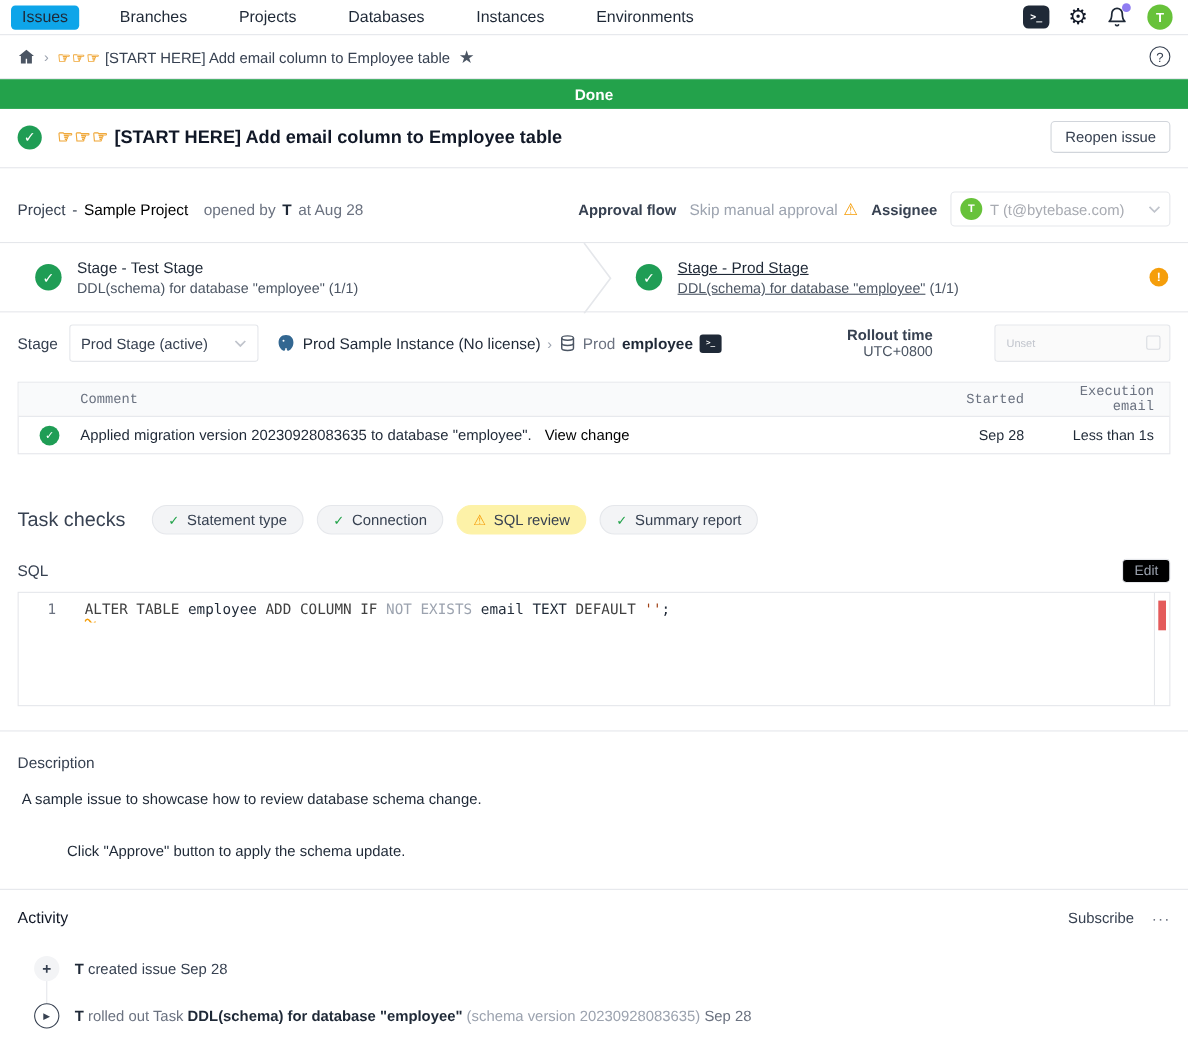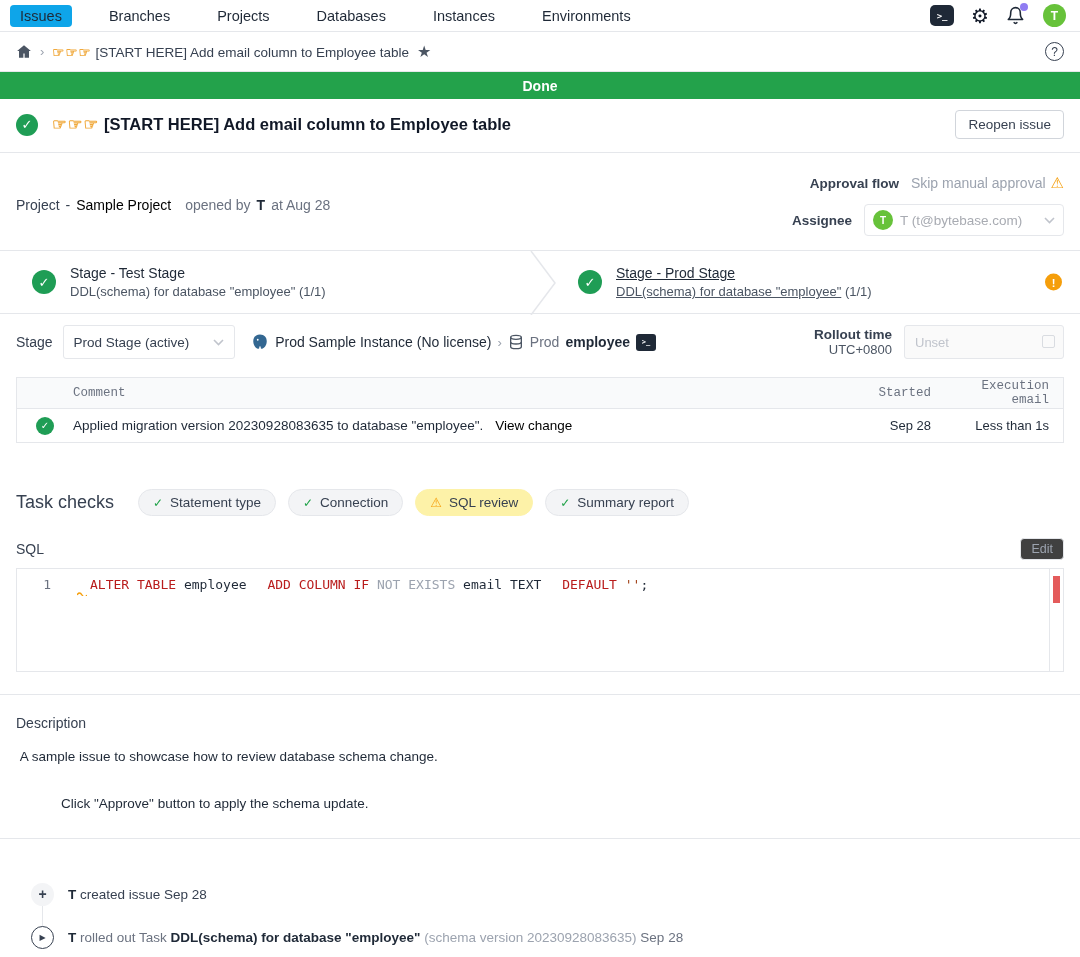--- a/index.html
+++ b/index.html
@@ -43,21 +43,21 @@
   .issue-title { font-size:16.5px; font-weight:bold; margin-left:14px; color:#111827; flex:1; }
   .btn-outline { border:1px solid #d1d5db; border-radius:4px; background:#fff; padding:6px 12px;
     font-size:13.5px; color:#374151; cursor:pointer; font-family:inherit; }
 
   
   .meta { display:flex; justify-content:space-between; padding:21px 16px 14px; }
   .project-line { font-size:14px; color:#374151; display:flex; align-items:center; gap:6px; }
   .link { color:#000000; cursor:pointer; }
   .gray { color:#6b7280; }
   .bold-dark { font-weight:bold; color:#1f2937; }
-  .meta-right { display:flex; flex-direction:column; gap:12px; align-items:flex-end; }
+  .meta-right { display:flex; flex-direction:row; gap:12px; }
   .meta-row { display:flex; align-items:center; gap:12px; }
   .meta-label { font-size:13.5px; font-weight:bold; color:#374151; }
   .approval-value { font-size:14px; color:#9ca3af; display:flex; align-items:center; gap:5px; }
   .warn-tri { color:#f59e0b; font-size:15px; }
   .assignee-select { width:200px; height:32px; border:1px solid #e5e7eb; border-radius:4px;
     display:flex; align-items:center; gap:7px; padding:0 8px; background:#fff; color:#a8abb2; font-size:13.5px; }
   .avatar-sm { width:20px; height:20px; border-radius:50%; background:#67c23a; color:#fff; font-size:10px;
     font-weight:bold; display:flex; align-items:center; justify-content:center; flex:0 0 auto; }
   .chev { margin-left:auto; color:#c0c4cc; }
 
@@ -82,21 +82,21 @@
     display:flex; align-items:center; padding:0 10px; font-size:13.5px; color:#374151; gap:24px; cursor:pointer; }
   .instance-line { display:flex; align-items:center; gap:6px; font-size:14px; color:#1f2937; margin-left:6px; }
   .term-icon-sm { width:20px; height:17px; background:#1f2937; border-radius:3px; color:#fff;
     font-family:"DejaVu Sans Mono",monospace; font-size:7px; font-weight:bold;
     display:flex; align-items:center; justify-content:center; }
   .rollout { margin-left:auto; display:flex; align-items:center; gap:12px; }
   .rollout-labels { text-align:right; }
   .rollout-title { font-size:13.5px; font-weight:bold; color:#374151; }
   .rollout-tz { font-size:13px; color:#4b5563; }
   .unset-input { width:160px; height:34px; border:1px solid #e5e7eb; border-radius:3px; background:#fafafa;
-    font-size:13px; color:#374151; padding:0 28px 0 10px; font-family:inherit; }
+    font-size:10px; color:#374151; padding:0 28px 0 10px; font-family:inherit;margin-left:44px; }
   .unset-input::placeholder { color:#c0c4cc; }
   .unset-wrap { position:relative; }
   .cal-icon { position:absolute; right:9px; top:10px; width:13px; height:13px; border:1.4px solid #d9dce1; border-radius:2px; }
 
   
   .task-table { margin:7px 16px 0; border:1px solid #e5e7eb; font-size:13px; }
   .tt-head, .tt-row { display:grid; grid-template-columns:56px 1fr 72px 118px; align-items:center; }
   .tt-head { background:#f9fafb; height:30px; color:#6b7280; font-size:12.5px;font-family:Liberation Mono, monospace; }
   .tt-row { height:34px; border-top:1px solid #e5e7eb; }
   .tt-right { text-align:right; padding-right:14px; }
@@ -110,27 +110,27 @@
   .checks-label { font-size:18px; color:#374151; margin-right:12px; }
   .pill { display:inline-flex; align-items:center; gap:7px; border-radius:999px; padding:5px 14px;
     font-size:13.5px; color:#374151; cursor:pointer; background:#f3f4f6; border:1px solid #e5e7eb; }
   .pill.warn { background:#fdf2a8; border-color:#fdf2a8; }
   .pill .ok { color:#22a34a; font-size:12px; }
   .pill .wr { color:#f59e0b; font-size:13px; }
 
   
   .sql-head { display:flex; align-items:center; justify-content:space-between; padding:0 16px; margin-top:22px; }
   .sql-label { font-size:14px; color:#374151; }
-  .edit-btn { border:1px solid #e5e7eb; border-radius:4px; background:#404040; color:#9ca3af;
+  .edit-btn { border:1px solid #e5e7eb; border-radius:4px; background:#000000; color:#9ca3af;
     font-size:12.5px; padding:3px 10px; cursor:pointer; font-family:inherit; }
   .editor { margin:8px 16px 0; border:1px solid #e5e7eb; height:104px; display:flex;
     font-family:"DejaVu Sans Mono",monospace; font-size:13px; position:relative; }
   .gutter { width:48px; text-align:right; padding:8px 14px 0 0; color:#6b7280; }
   .code { padding:8px 0 0 12px; white-space:pre; flex:1; position:relative; }
-  .tok-kw { color:#b91c1c;margin-left:13px; }
+  .tok-kw { color:#404040; }
   .tok-muted { color:#9ca3af; }
   .tok-str { color:#a04015; }
   .squiggle { position:absolute; left:12px; top:22px; }
   .ruler { width:14px; border-left:1px solid #e5e7eb; position:relative; }
   .ruler-mark { position:absolute; top:7px; left:3px; width:7px; height:27px; background:#e45b5b; }
 
   .divider { border:none; border-top:1px solid #e5e7eb; margin-top:22px; }
 
   
   .description { padding:20px 16px 12px; }
@@ -365,20 +365,27 @@
 <div class="description">
   <div class="desc-label">Description</div>
   <div class="desc-text"> A sample issue to showcase how to review database schema change.
 
             Click "Approve" button to apply the schema update.</div>
 </div>
 
 <hr class="divider" style="margin-top:10px;">
 
 <div class="activity">
+  <div class="act-head">
+    <span class="act-title">Activity</span>
+    <div class="act-right">
+      <span class="subscribe">Subscribe</span>
+      <span class="dots">···</span>
+    </div>
+  </div>
   <div class="timeline">
     <div class="act-item">
       <div class="act-icon plus">+</div>
       <div class="act-text">
         <span class="b">T</span><span> created issue Sep 28</span>
       </div>
     </div>
     <div class="act-item">
       <div class="act-icon play">▶</div>
       <div class="act-text">

